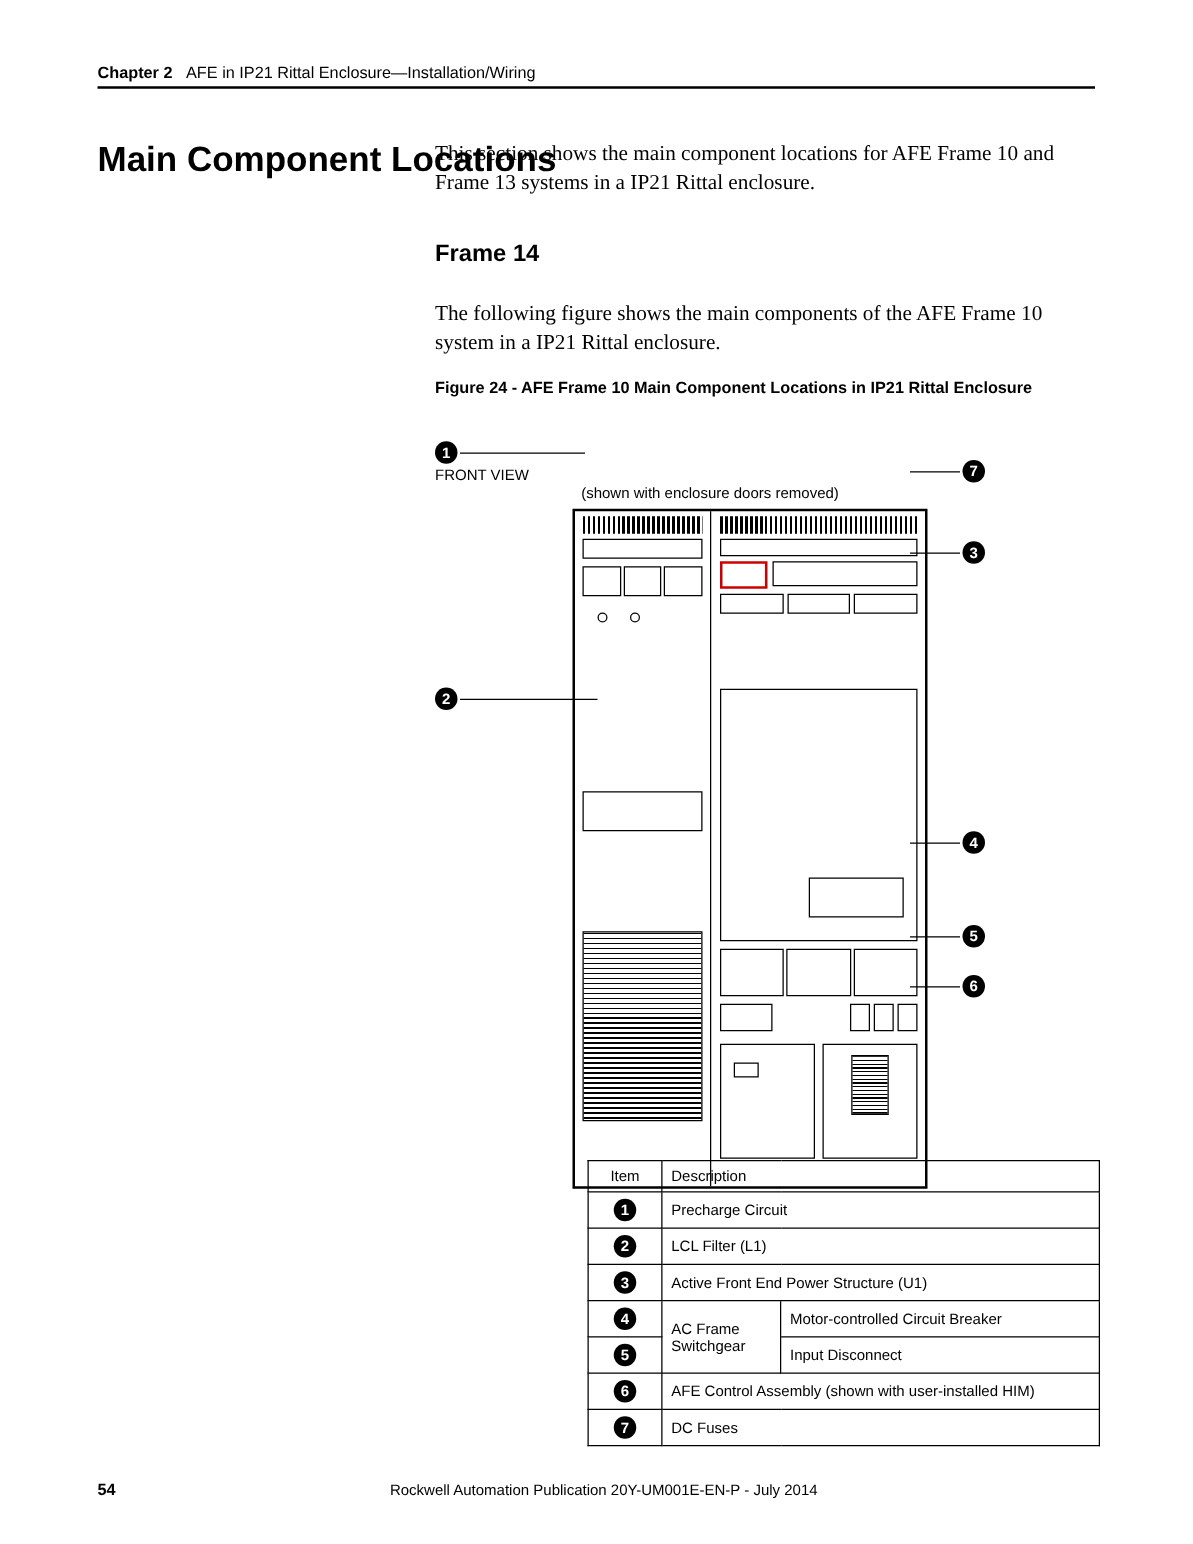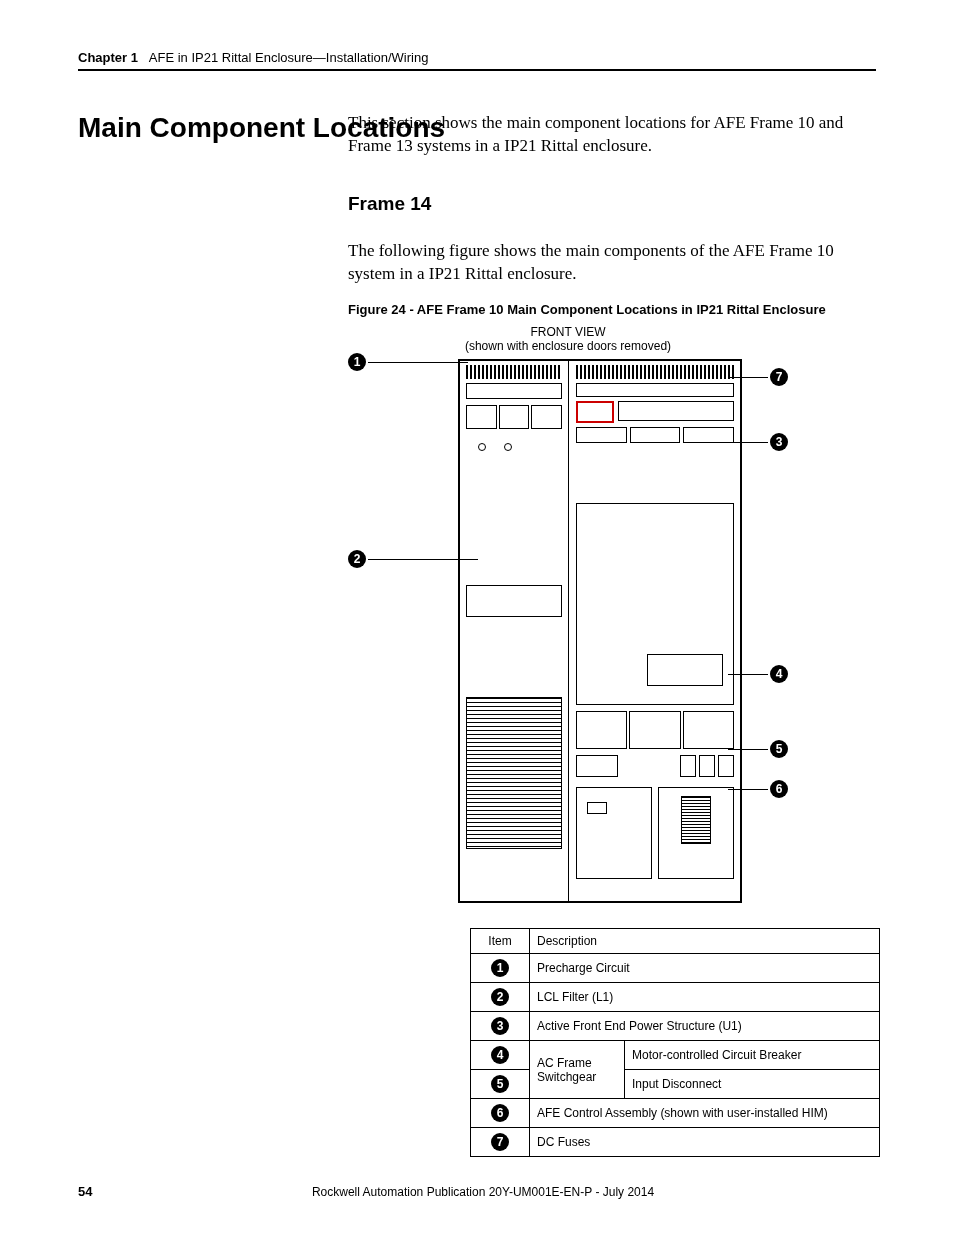--- a/index.html
+++ b/index.html
@@ -7,21 +7,21 @@
   .page { position: relative; width: 954px; height: 1235px; }
   .header { position: absolute; top: 50px; left: 78px; right: 78px; }
   .header-line { border-bottom: 2px solid #000; padding-bottom: 4px; font-family: Arial, Helvetica, sans-serif; font-size: 13px; }
   .header-line .chap { font-weight: 700; }
   .sec-title { position: absolute; left: 78px; top: 112px; font-family: Arial, Helvetica, sans-serif; font-weight: 700; font-size: 28px; }
   .intro { position: absolute; left: 348px; top: 112px; right: 78px; font-size: 17px; line-height: 1.35; }
   .sub-title { position: absolute; left: 348px; top: 193px; font-family: Arial, Helvetica, sans-serif; font-weight: 700; font-size: 19px; }
   .sub-para { position: absolute; left: 348px; top: 240px; right: 78px; font-size: 17px; line-height: 1.35; }
   .fig-caption { position: absolute; left: 348px; top: 302px; font-family: Arial, Helvetica, sans-serif; font-weight: 700; font-size: 13px; }
   .fig-area { position: absolute; left: 348px; top: 325px; width: 440px; height: 590px; }
-  .fig-title { text-align: center; font-family: Arial, Helvetica, sans-serif; font-size: 12px; }
+  .fig-title { font-family: Arial, Helvetica, sans-serif; font-size: 12px; margin-top: 48px; }
   .fig-sub { text-align: center; font-family: Arial, Helvetica, sans-serif; font-size: 12px; }
   .cabinet { margin: 6px auto 0 auto; width: 280px; height: 540px; border: 2px solid #000; position: relative; background: #fff; }
   .bay-left { position: absolute; left: 0; top: 0; width: 108px; height: 100%; border-right: 1.5px solid #000; }
   .bay-right { position: absolute; right: 0; top: 0; width: 170px; height: 100%; }
   .vent { height: 14px; margin: 4px 6px; background: repeating-linear-gradient(90deg,#000 0 2px,#fff 2px 4px); }
   .small-box { border:1px solid #000; margin:3px 6px; }
   .callout { position: absolute; font-family: Arial, Helvetica, sans-serif; font-weight: 700; font-size: 14px; display: flex; align-items: center; justify-content: center; }
   .num-circle { display:inline-flex; width:18px; height:18px; border-radius:50%; background:#000; color:#fff; align-items:center; justify-content:center; font-size:12px; font-weight:700; font-family: Arial, sans-serif; }
   .callout-line { position:absolute; background:#000; height:1px; }
   .table-wrap { position: absolute; left: 470px; top: 928px; width: 410px; font-family: Arial, Helvetica, sans-serif; font-size: 12px; }
@@ -33,21 +33,21 @@
   .footer-pub { position:absolute; bottom: 36px; left: 0; right:0; text-align:center; font-family: Arial, Helvetica, sans-serif; font-size: 12px; margin-left: 12px; }
   .stripes { background: repeating-linear-gradient(180deg,#000 0 1px,#fff 1px 4px); }
 </style>
 </head>
 <body>
 
 <div class="page">
 
   <div class="header">
     <div class="header-line">
-      <span class="chap">Chapter 1</span>&nbsp;&nbsp;&nbsp;<span>AFE in IP21 Rittal Enclosure—Installation/Wiring</span>
+      <span class="chap">Chapter 2</span>&nbsp;&nbsp;&nbsp;<span>AFE in IP21 Rittal Enclosure—Installation/Wiring</span>
     </div>
   </div>
 
   <div class="sec-title">Main Component Locations</div>
   <div class="intro">This section shows the main component locations for AFE Frame 10 and Frame 13 systems in a IP21 Rittal enclosure.</div>
 
   <div class="sub-title">Frame 14</div>
   <div class="sub-para">The following figure shows the main components of the AFE Frame 10 system in a IP21 Rittal enclosure.</div>
 
   <div class="fig-caption">Figure 24 - AFE Frame 10 Main Component Locations in IP21 Rittal Enclosure</div>

